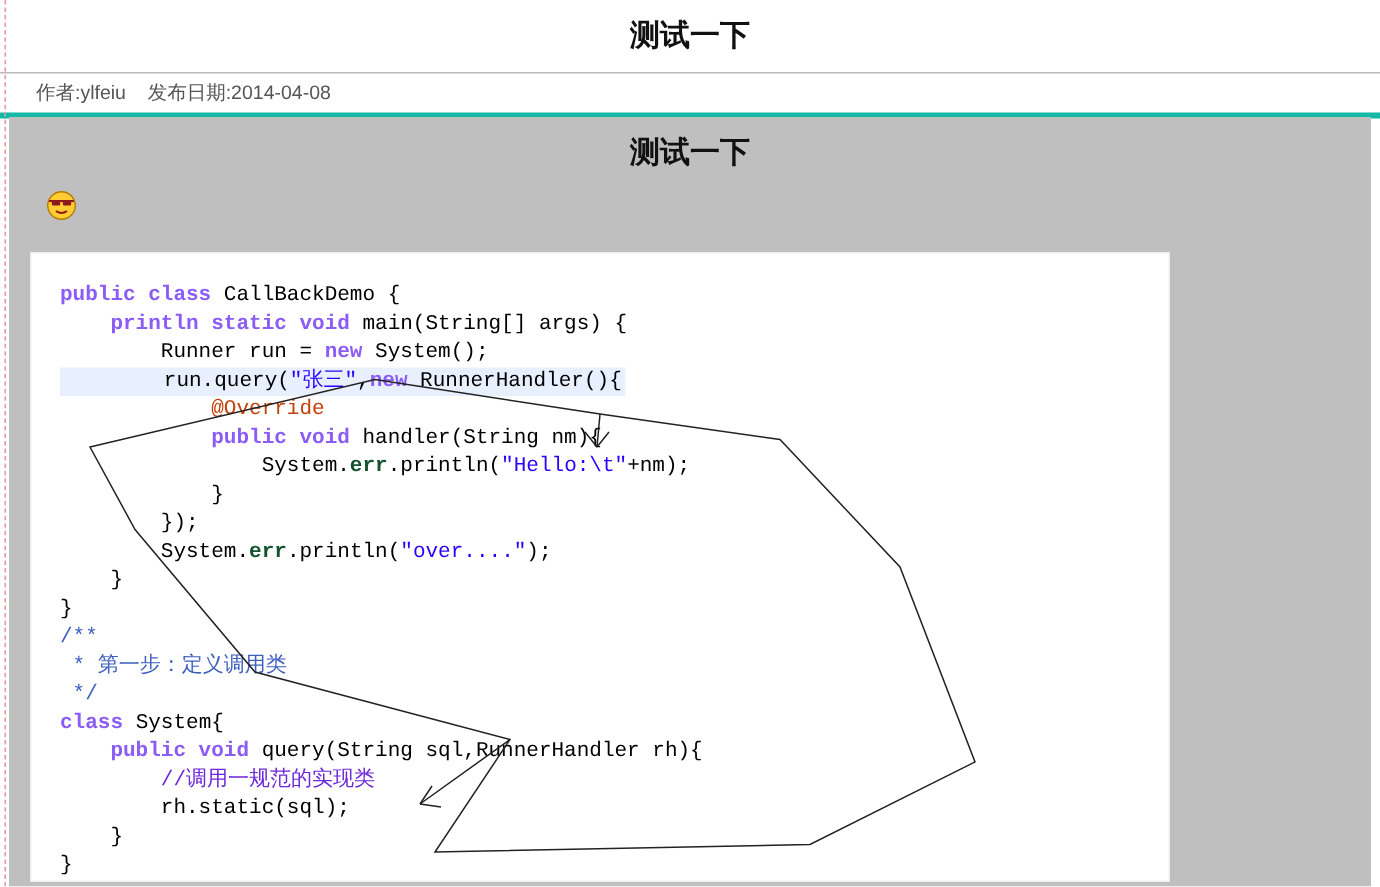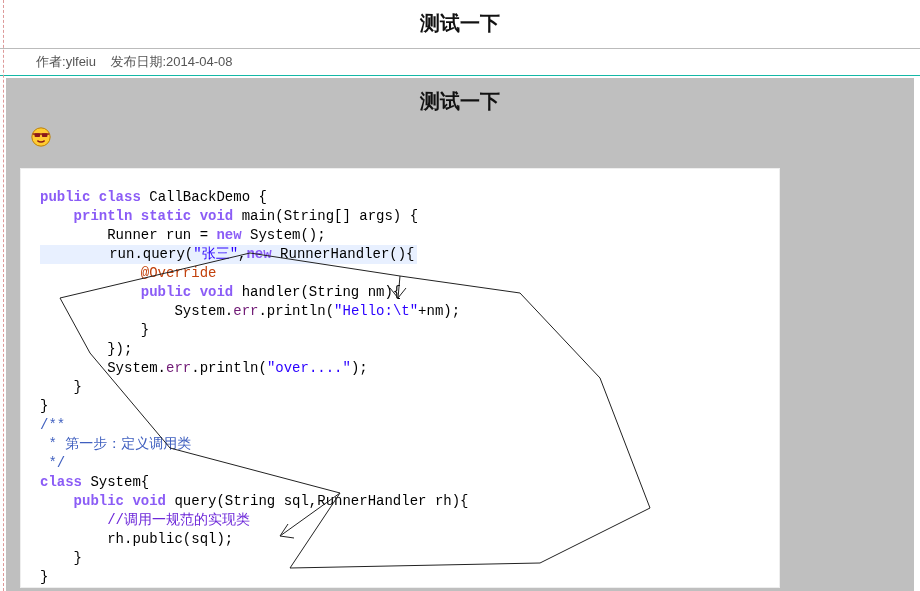--- a/index.html
+++ b/index.html
@@ -26,24 +26,24 @@
     text-align: center;
   }
   .header h1 {
     margin: 0;
     padding-top: 10px;
     font-size: 20px;
     font-weight: bold;
     color: #111;
   }
   .meta {
-    padding: 4px 8px 4px 36px;
+    padding: 4px 8px 4px 24px;
     font-size: 13px;
     color: #555;
-    border-bottom: 1px solid #14b8a6;
+    border-bottom: 4px solid #14b8a6;
   }
   .content-wrap {
     background: #bfbfbf;
     position: absolute;
     top: 78px;
     left: 6px;
     right: 6px;
     bottom: 0;
     overflow: hidden;
   }
@@ -77,21 +77,21 @@
     padding: 20px 0 0 20px;
     font-family: "Courier New", monospace;
     font-size: 14px;
     line-height: 19px;
     color: #000;
     white-space: pre;
   }
   .kw { color: #8b5cf6; font-weight: bold; }
   .str { color: #2a00ff; }
   .at  { color: #c2410c; }
-  .err { color: #701a75; }
+  .err { color: #14532d; font-weight: bold; }
   .com { color: #6d28d9; }
   .doc { color: #3f5fbf; } 
   .hl {
     background: #e8f0ff;
     display: inline-block;
     padding: 0 2px;
   }
   svg.overlay {
     position: absolute;
     left: 0; top: 0;
@@ -144,21 +144,21 @@
 <span>        });</span>
 <span>        System.</span><span class="err">err</span><span>.println(</span><span class="str">"over...."</span><span>);</span>
 <span>    }</span>
 <span>}</span>
 <span class="doc">/**</span>
 <span class="doc"> * 第一步：定义调用类</span>
 <span class="doc"> */</span>
 <span class="kw">class</span><span> System{</span>
 <span class="kw">    public void</span><span> query(String sql,RunnerHandler rh){</span>
 <span class="com">        //调用一规范的实现类</span>
-<span>        rh.public(sql);</span>
+<span>        rh.static(sql);</span>
 <span>    }</span>
 <span>}</span>
 
 </pre>
     <svg class="overlay">
 
       <path d="M 40 130 L 230 85 L 380 108 L 500 125 L 580 210 L 630 340 L 520 395 L 270 400 L 320 325 L 150 280 L 70 185 Z"></path>
 
       <line x1="380" y1="108" x2="378" y2="130"></line>
       <line x1="370" y1="120" x2="378" y2="130"></line>

